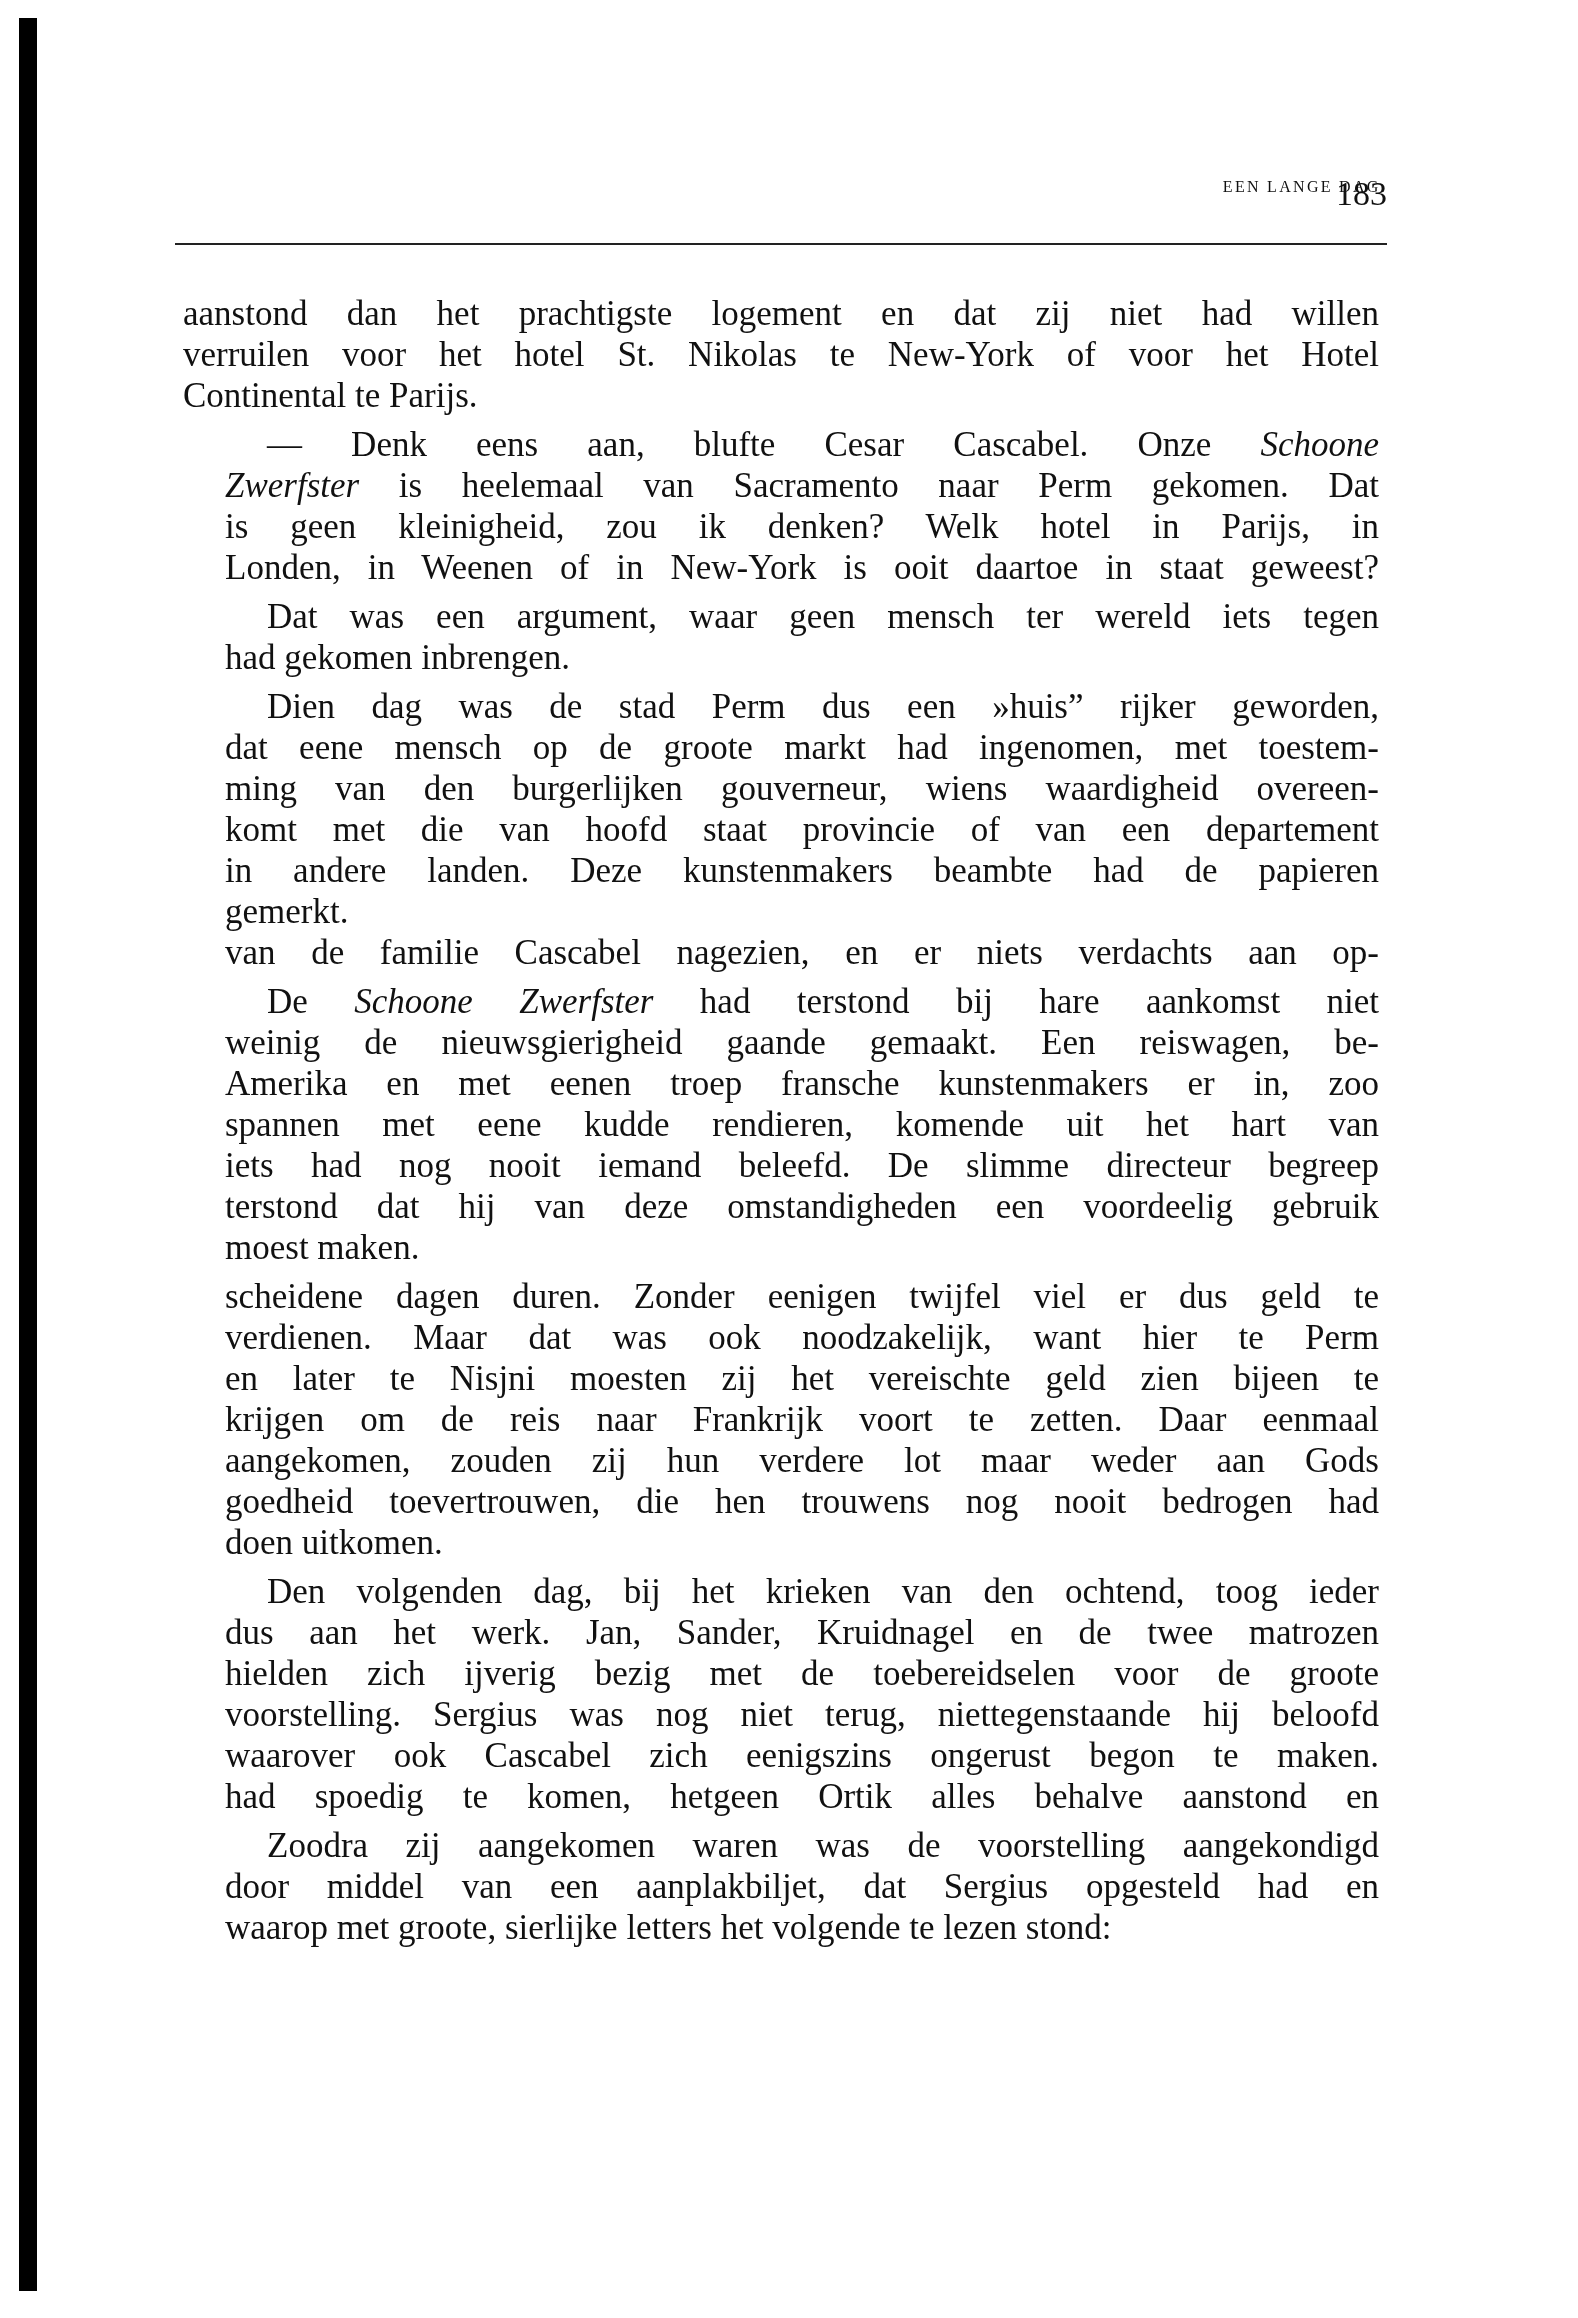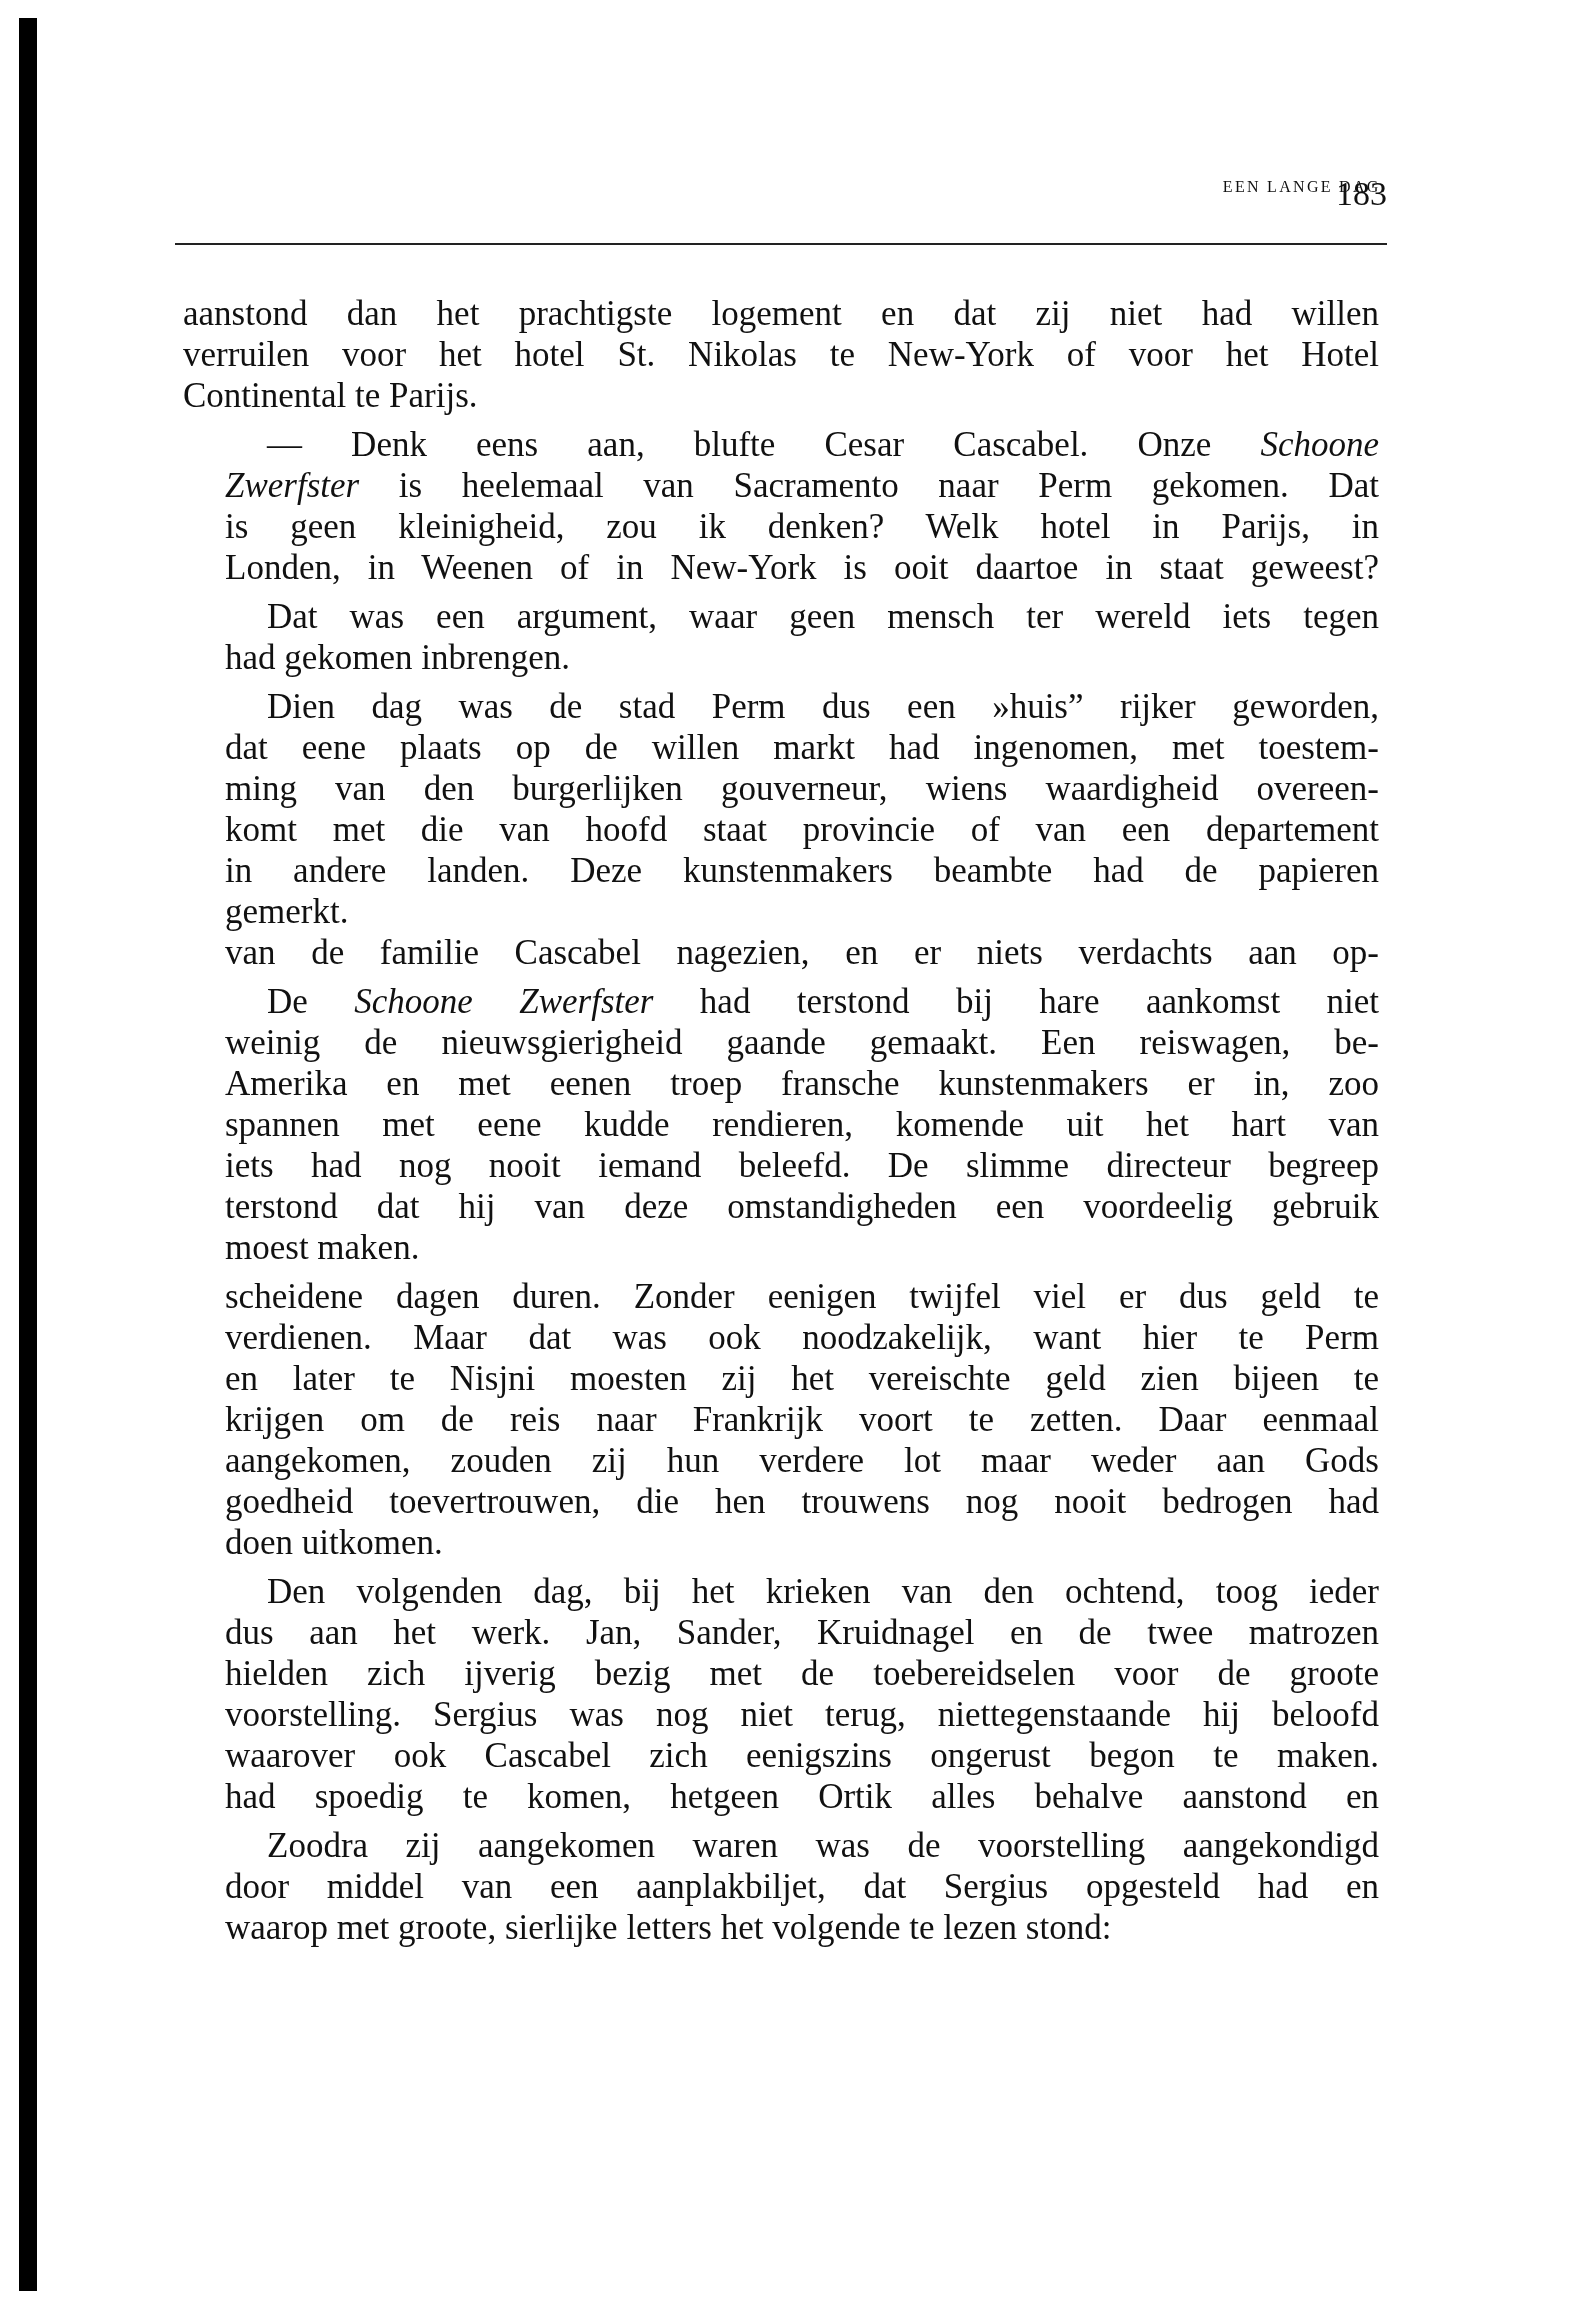--- a/index.html
+++ b/index.html
@@ -58,21 +58,21 @@
     <span class="line"><em>Zwerfster</em> is heelemaal van Sacramento naar Perm gekomen. Dat</span>
     <span class="line">is geen kleinigheid, zou ik denken? Welk hotel in Parijs, in</span>
     <span class="line">Londen, in Weenen of in New-York is ooit daartoe in staat geweest?</span>
   </p>
   <p class="para">
     <span class="line indent">Dat was een argument, waar geen mensch ter wereld iets tegen</span>
     <span class="line last">had gekomen inbrengen.</span>
   </p>
   <p class="para">
     <span class="line indent">Dien dag was de stad Perm dus een »huis” rijker geworden,</span>
-    <span class="line">dat eene plaats op de willen markt had ingenomen, met toestem-</span>
+    <span class="line">dat eene mensch op de groote markt had ingenomen, met toestem-</span>
     <span class="line">ming van den burgerlijken gouverneur, wiens waardigheid overeen-</span>
     <span class="line">komt met die van hoofd staat provincie of van een departement</span>
     <span class="line">in andere landen. Deze kunstenmakers beambte had de papieren</span>
     <span class="line last">gemerkt.</span>
     <span class="line">van de familie Cascabel nagezien, en er niets verdachts aan op-</span>
   </p>
   <p class="para">
     <span class="line indent">De <em>Schoone</em> <em>Zwerfster</em> had terstond bij hare aankomst niet</span>
     <span class="line">weinig de nieuwsgierigheid gaande gemaakt. Een reiswagen, be-</span>
     <span class="line">Amerika en met eenen troep fransche kunstenmakers er in, zoo</span>

